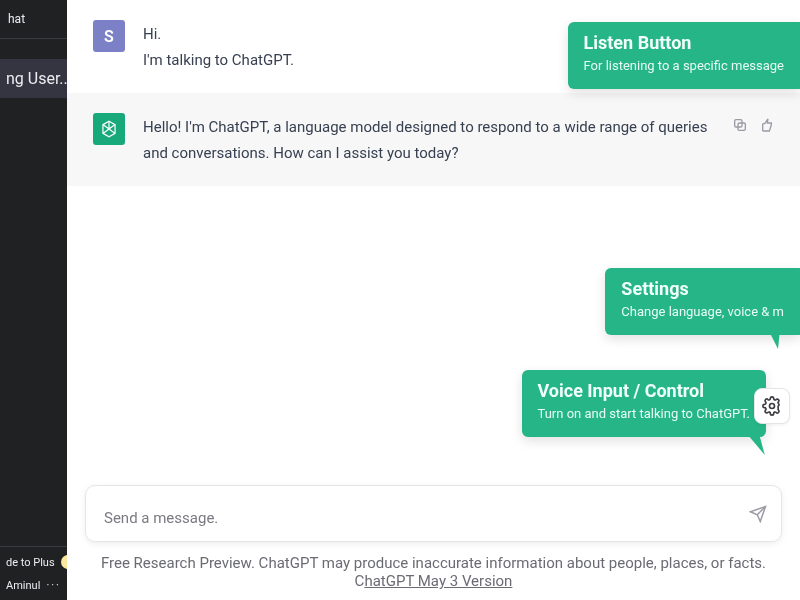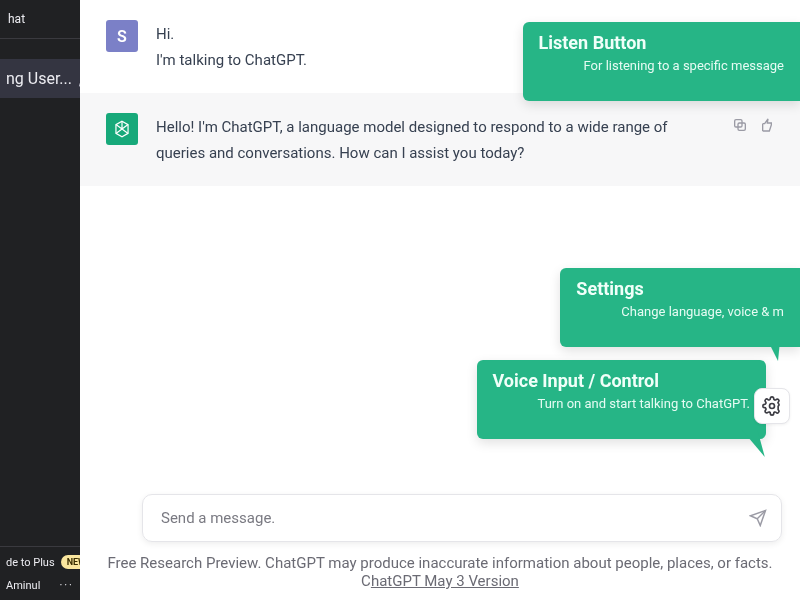--- a/index.html
+++ b/index.html
@@ -5,21 +5,21 @@
     * { margin: 0; padding: 0; box-sizing: border-box; }
     body {
       width: 800px; height: 600px; overflow: hidden;
       font-family: -apple-system, BlinkMacSystemFont, "Segoe UI", Roboto, Helvetica, Arial, sans-serif;
       display: flex;
       background: #fff;
       position: relative;
     }
     
     .sidebar {
-      width: 80px;
+      width: 67px;
       background: #202123;
       color: #ececf1;
       display: flex;
       flex-direction: column;
       font-size: 12px;
       overflow: hidden;
     }
     .sidebar-new {
       padding: 12px 8px;
       border-bottom: 1px solid #3a3a3f;
@@ -109,53 +109,52 @@
     }
     .msg-actions .ic { width: 16px; height: 16px; cursor: pointer; }
     
     .composer-wrap {
       padding: 10px 18px 6px;
     }
     .composer {
       border: 1px solid #e5e5e9;
       border-radius: 10px;
       box-shadow: 0 2px 6px rgba(0,0,0,0.07);
-      padding: 14px 50px 14px 18px;
+      padding: 23px 50px 14px 18px;
       display: flex; align-items: center;
       position: relative;
       color: #7a7a82;
       font-size: 15px;
-      margin-left: 44px;
     }
     .send {
       position: absolute; right: 14px; top: 50%; transform: translateY(-50%);
       color: #9b9ba5;
     }
     .footnote {
       text-align: center;
       font-size: 15px;
       color: #6b6b74;
       padding: 6px 20px 10px;
     }
     .footnote .version { text-decoration: underline; }
     
     .callout {
       position: absolute;
       background: #26b586;
       color: #f0fff9;
-      padding: 10px 16px 28px;
+      padding: 10px 16px 16px;
       border-radius: 6px;
       box-shadow: 0 4px 12px rgba(0,0,0,0.12);
       max-width: 300px;
     }
     .callout .title { font-size: 18px; font-weight: 700; line-height: 1.2; }
-    .callout .sub { font-size: 13px; margin-top: 4px; opacity: 0.95; white-space: nowrap; margin-left: 45px; }
+    .callout .sub { font-size: 13px; margin-top: 4px; opacity: 0.95; white-space: nowrap; }
     .callout.listen { top: 22px; right: 0; border-top-right-radius: 0; border-bottom-right-radius: 0; }
     .callout.settings { top: 268px; right: 0; border-top-right-radius: 0; border-bottom-right-radius: 0; }
-    .callout.voice { top: 360px; right: 34px; }
+    .callout.voice { top: 370px; right: 34px; }
     
     .callout.voice::after {
       content: "";
       position: absolute;
       right: -1px; bottom: -18px;
       width: 0; height: 0;
       border-left: 4px solid transparent;
       border-right: 12px solid transparent;
       border-top: 28px solid #26b586;
       transform: skewX(35deg);

